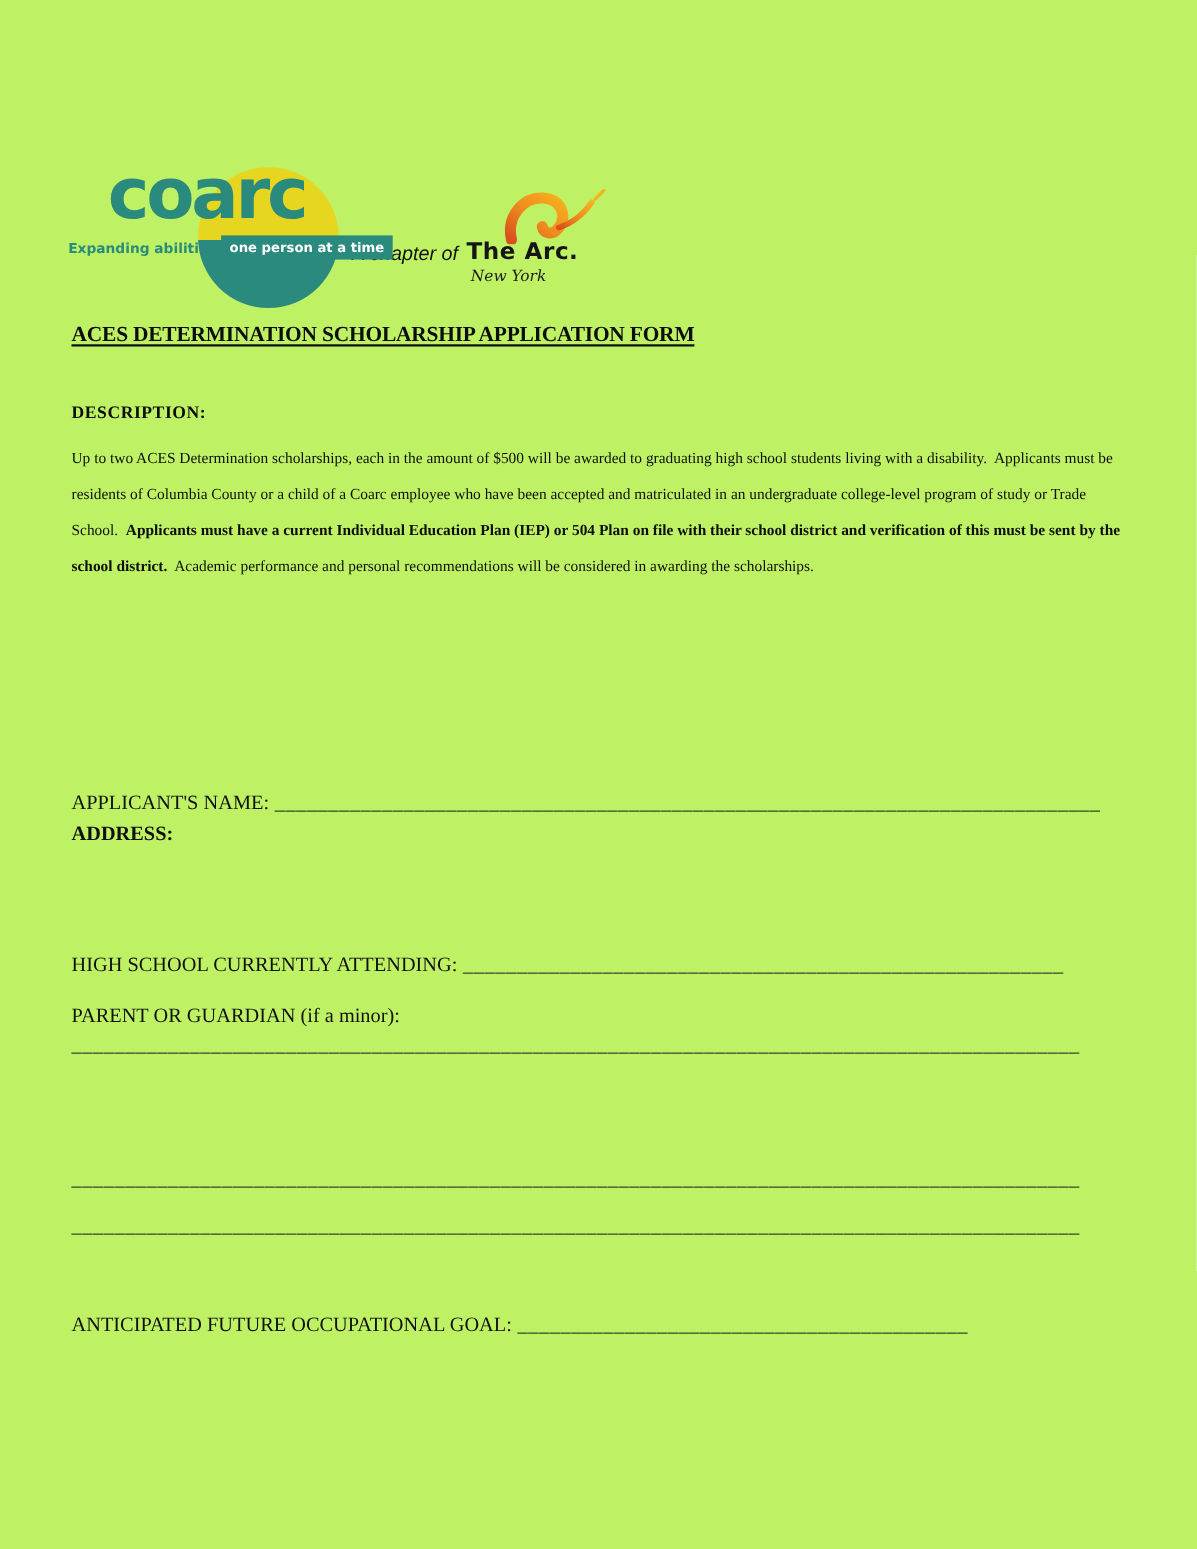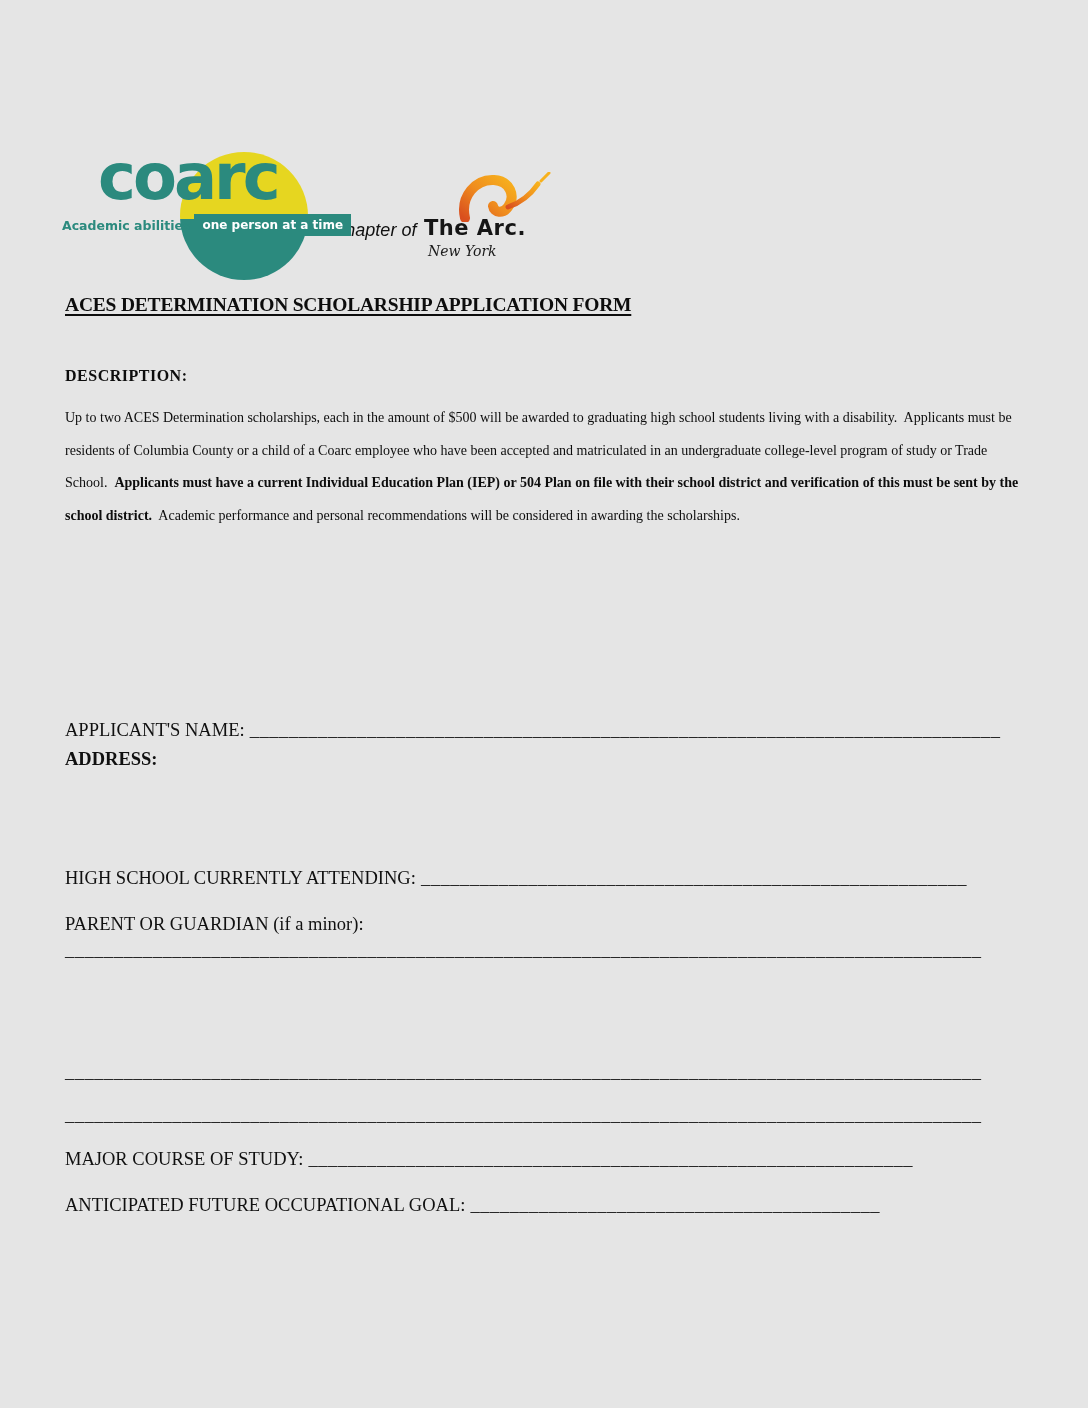--- a/index.html
+++ b/index.html
@@ -1,19 +1,19 @@
 <!DOCTYPE html>
 <html><head>
 <meta charset="utf-8">
 <style>
   html,body{margin:0;padding:0;background:#ffffff;}
   .page{
     position:relative;
     width:1088px;height:1408px;
-    background:#e5e5e5;
+    background:#bef264;
     font-family:"Liberation Serif", serif;
     color:#0d0d0d;
     overflow:hidden;
   }
   
   .coarc-logo{position:absolute;left:58px;top:148px;width:262px;height:134px;}
   .coarc-circle{
     position:absolute;left:122px;top:4px;width:128px;height:128px;border-radius:50%;
     background:linear-gradient(to bottom,#e6d620 0%,#e6d620 52%,#2b8a7e 52%,#2b8a7e 100%);
   }
@@ -80,21 +80,21 @@
 </style>
 </head>
 <body>
 
 <div class="page">
 
   <div class="coarc-logo">
     <div class="coarc-circle"></div>
     <div class="coarc-word">coarc</div>
     <div class="coarc-tagline">
-      <span class="tagline-left">Academic abilities</span>
+      <span class="tagline-left">Expanding abilities</span>
       <span class="tagline-right">one person at a time</span>
     </div>
   </div>
 
   <div class="chapter-text">A chapter of</div>
 
   <div class="thearc-logo">
     <svg class="arc-swoosh" width="100" height="50" viewBox="0 0 100 50">
       <defs>
         <linearGradient id="sw" x1="0" y1="1" x2="1" y2="0">
@@ -122,17 +122,16 @@
 
 
   <div class="frow y-hs"><span>HIGH SCHOOL CURRENTLY ATTENDING:</span><span class="blank"> ________________________________________________________</span></div>
 
   <div class="frow y-parent">PARENT OR GUARDIAN (if a minor):</div>
   <div class="frow y-line1 blank">______________________________________________________________________________________________</div>
 
   <div class="frow y-line2 blank">______________________________________________________________________________________________</div>
   <div class="frow y-line3 blank">______________________________________________________________________________________________</div>
 
-  <div class="frow y-major"><span>MAJOR COURSE OF STUDY:</span><span class="blank"> ______________________________________________________________</span></div>
 
   <div class="frow y-goal"><span>ANTICIPATED FUTURE OCCUPATIONAL GOAL:</span><span class="blank"> __________________________________________</span></div>
 
 </div>
 
 </body></html>

